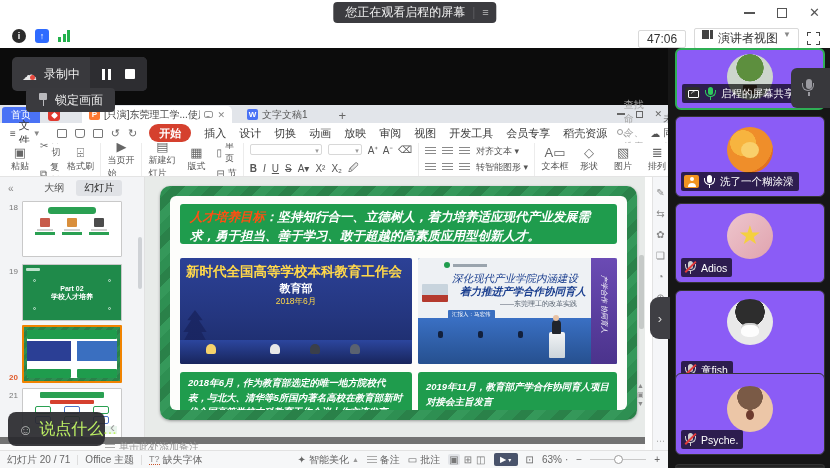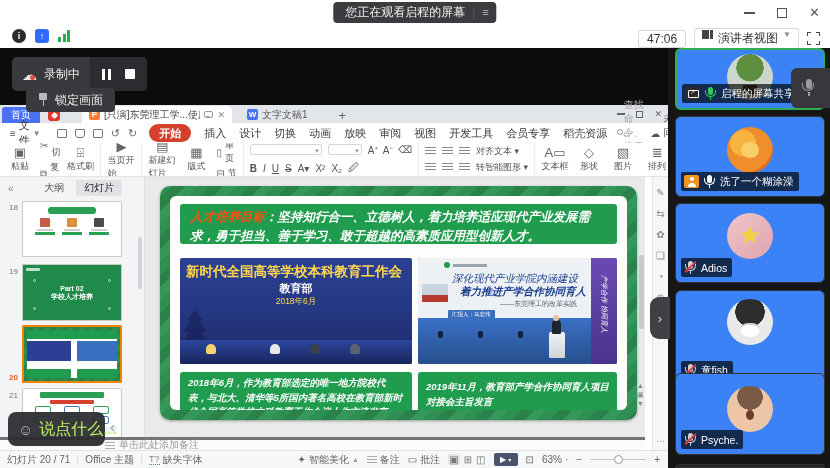--- a/index.html
+++ b/index.html
@@ -191,21 +191,21 @@
   .photoR .spot { position:absolute; bottom:26px; width:5px; height:7px; background:#12203c; border-radius:2px; }
   .photoR .sideb { position:absolute; right:0; top:0; width:26px; height:100%; background:linear-gradient(#6b4bb4,#4b338c); }
   .photoR .sideb span { position:absolute; left:-13px; top:38px; width:52px; transform:rotate(90deg); color:#fff; font-size:7px; font-style:italic; white-space:nowrap; }
   .cap { position:absolute; top:176px; height:46px; background:#1f9c4d; border-radius:3px; color:#fff;
     font-size:9.5px; font-weight:bold; font-style:italic; line-height:1.55; padding:4px 8px; }
   .capL { left:10px; width:232px; }
   .capR { left:248px; width:199px; display:flex; align-items:center; }
   .canvas-scroll { position:absolute; right:1px; top:78px; width:5px; height:74px; border-radius:2px; background:#c6cac8; }
   .canvas-updown { position:absolute; right:1px; bottom:30px; display:flex; flex-direction:column; gap:2px; color:#8a8a8a; font-size:7px; line-height:7px; }
   
-  .notes-strip { position:absolute; left:0; top:260px; width:645px; height:13px; background:#fbfbfb; border-top:3px solid #737373;
+  .notes-strip { position:absolute; left:0; top:260px; width:645px; height:13px; background:#fbfbfb; border-top:7px solid #737373;
     display:flex; align-items:center; gap:4px; font-size:10px; color:#9a9a9a; padding-left:105px;text-align:right; }
   .notes-ic { width:10px; height:7px; background:repeating-linear-gradient(#aaa 0 1px,transparent 1px 3px); }
   
   .rstrip { position:absolute; left:652px; top:0; width:16px; height:273px; background:#f5f6f8; border-left:1px solid #e3e3e3;
     display:flex; flex-direction:column; align-items:center; gap:10px; padding-top:10px; color:#8a8a8a; font-size:10px; }
   .rstrip .dots { position:absolute; bottom:4px; font-size:9px; color:#999; }
   .col-handle { position:absolute; left:650px; top:192px; width:20px; height:42px; background:#3f3f44; border-radius:9px 0 0 9px;
     color:#d8d8d8; font-size:13px; display:flex; align-items:center; justify-content:center; z-index:22; }
   
   .statusbar { position:absolute; left:0; top:345px; width:668px; height:18px; background:#f6f7f8; border-top:1px solid #e2e2e2;
@@ -223,21 +223,21 @@
   .zoom-track { position:relative; width:56px; height:1px; background:#c9c9c9; }
   .zoom-knob { position:absolute; left:24px; top:-4px; width:9px; height:9px; border-radius:50%; background:#fff; border:1px solid #9a9a9a; }
   
   .chat-pill { position:absolute; left:8px; top:412px; width:97px; height:34px; background:rgba(42,42,46,.93); border-radius:8px;
     display:flex; align-items:center; gap:6px; padding:0 10px; z-index:40; }
   .smiley { color:#b9b9b9; font-size:15px; line-height:15px; }
   .chat-ph { color:#bef264; font-size:16px; white-space:nowrap; }
   .chat-arrow { position:absolute; left:110px; top:418px; color:#9a9a9a; font-size:15px; z-index:40; }
   
   .ppanel { position:absolute; left:668px; top:48px; width:162px; height:420px; background:#161616; }
-  .tile { position:absolute; left:7px; width:150px; background:#3b82f6; border:1px solid #343434; border-radius:6px; overflow:hidden; }
+  .tile { position:absolute; left:7px; width:150px; background:#8b5cf6; border:1px solid #343434; border-radius:6px; overflow:hidden; }
   .tile.speaking { border:2px solid #2fae54; }
   .avatar { position:absolute; left:50%; transform:translateX(-50%); border-radius:50%; overflow:hidden; }
   .name-chip { position:absolute; left:5px; bottom:5px; display:flex; align-items:center; gap:4px;
     background:rgba(0,0,0,.68); border-radius:2px; padding:2px 5px 2px 3px; max-width:140px; }
   .pname { color:#fff; font-size:10.5px; white-space:nowrap; }
   .share-badge { width:15px; height:13px; background:#2c2c2c; border-radius:2px; position:relative; flex:0 0 auto; }
   .share-badge::before{content:"";position:absolute;left:3px;top:3px;width:9px;height:6px;border:1px solid #fff;border-radius:1px}
   .share-badge::after{content:"↗";position:absolute;left:5px;top:1px;color:#fff;font-size:6px}
   .member-badge { width:15px; height:13px; background:#f29422; border-radius:2px; position:relative; flex:0 0 auto; }
   .member-badge::before{content:"";position:absolute;left:5.5px;top:2px;width:4px;height:4px;border-radius:50%;background:#fff}

